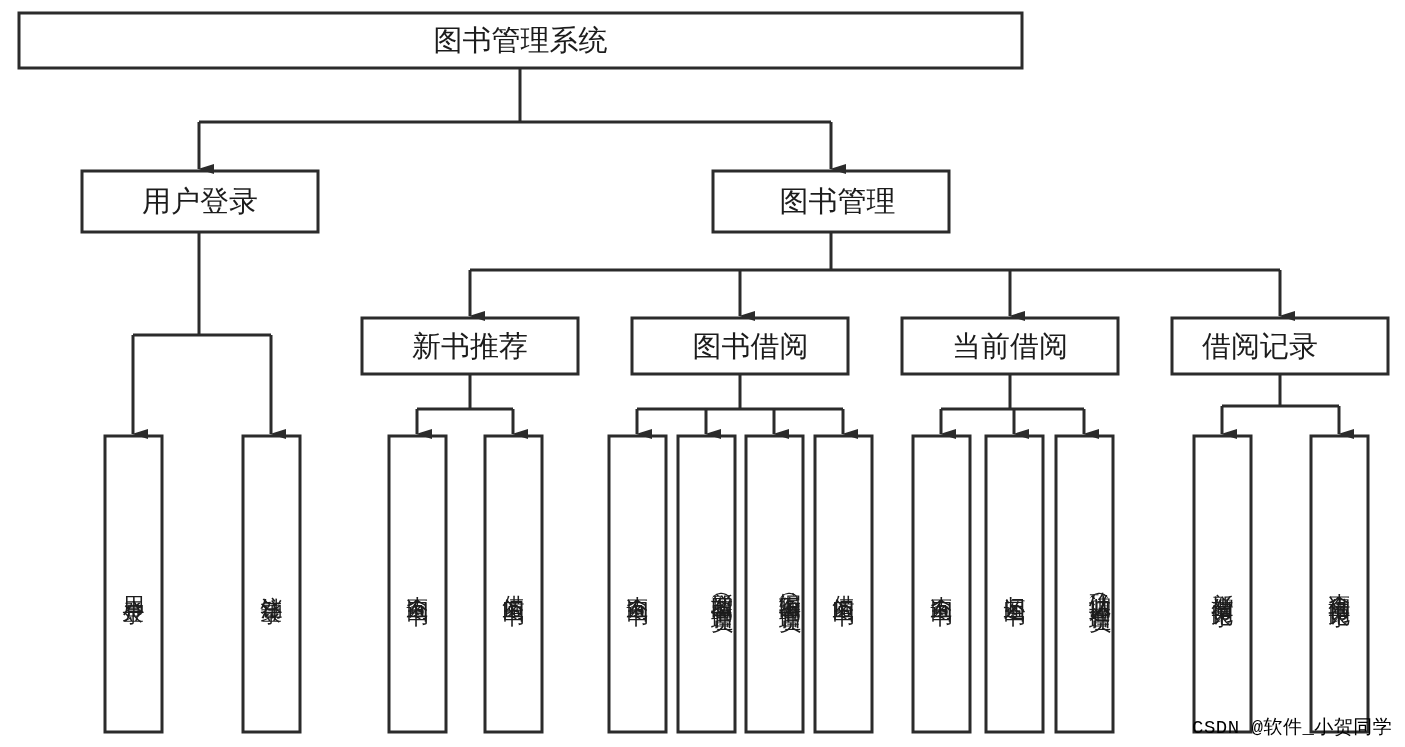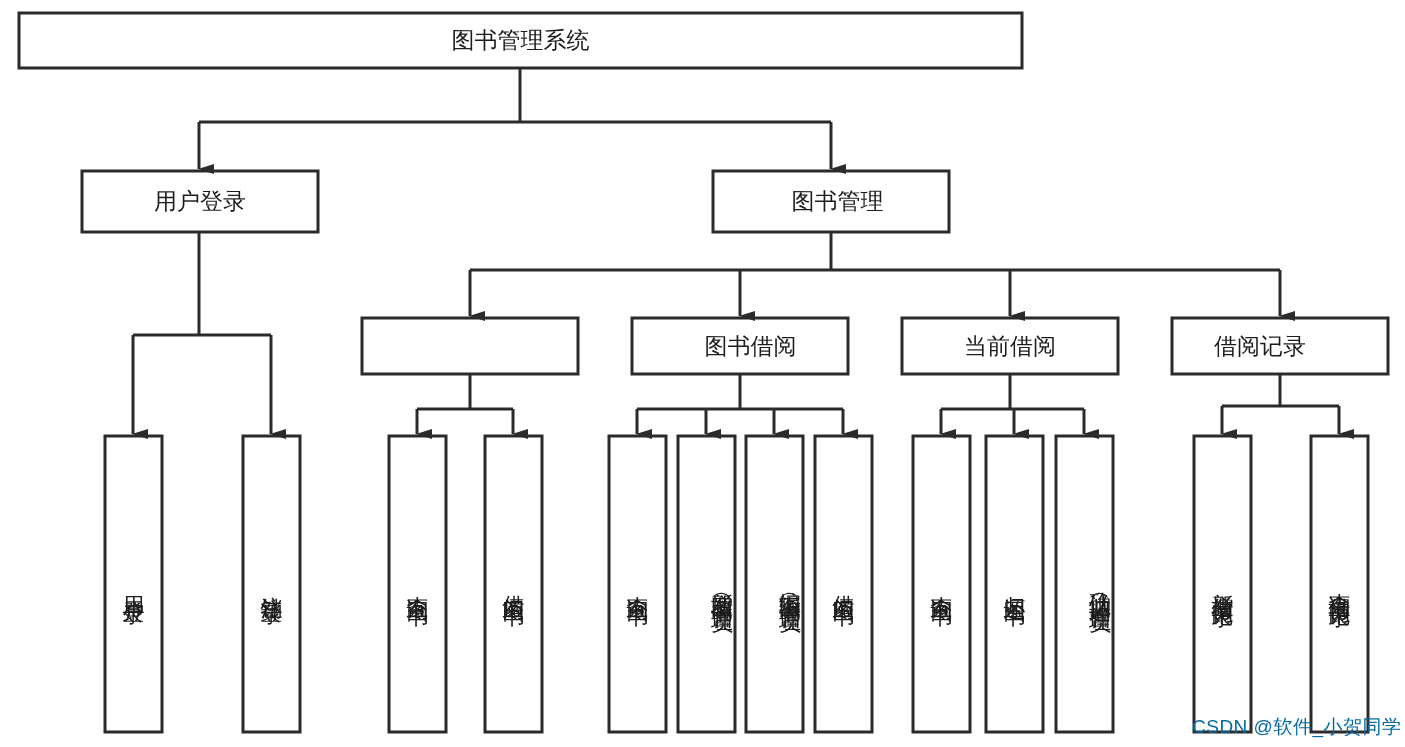--- a/index.html
+++ b/index.html
@@ -41,44 +41,44 @@
   }
   .node-label {
     position: absolute;
     color: #1c1c1c;
     font-family: "DejaVu Sans", "Liberation Sans", sans-serif;
     font-weight: 400;
     pointer-events: none;
     white-space: pre;
   }
   .label-h {
-    font-size: 23px;
+    font-size: 29px;
     line-height: 23px;
     display: flex;
     align-items: center;
     justify-content: center;
   }
   .label-v {
     font-size: 22px;
     line-height: 26px;
     writing-mode: vertical-rl;
     text-orientation: upright;
     display: flex;
     align-items: flex-start;
     justify-content: center;
     letter-spacing: 3px;
   }
   .label-v.center-v {
     align-items: center;
   }
   .watermark {
     position: absolute;
-    color: #0369a1;
+    color: #000000;
     font-size: 19px;
-    font-family: Liberation Sans, sans-serif;
+    font-family: Liberation Mono, monospace;
     white-space: pre;
     letter-spacing: 0.5px;
   }
 </style>
 </head>
 <body>
 
 <div id="diagram-root">
 
   <svg class="flow" viewBox="0 0 1405 747">
@@ -155,20 +155,21 @@
     <path class="conn" d="M1222,406 L1339,406"></path>
     <path class="conn" marker-end="url(#ah)" d="M1222,406 L1222,434"></path>
     <path class="conn" marker-end="url(#ah)" d="M1339,406 L1339,434"></path>
   </svg>
 
   <div class="node-label label-h" style="left:19px; top:13px; width:1003px; height:55px;">图书管理系统</div>
 
   <div class="node-label label-h" style="left:82px; top:171px; width:236px; height:61px;">用户登录</div>
   <div class="node-label label-h" style="left:713px; top:171px; width:249px; height:61px;">图书管理</div>
 
+  <div class="node-label label-h" style="left:362px; top:318px; width:216px; height:56px;">新书推荐</div>
   <div class="node-label label-h" style="left:632px; top:318px; width:237px; height:56px;">图书借阅</div>
   <div class="node-label label-h" style="left:902px; top:318px; width:216px; height:56px;border-radius:12px;">当前借阅</div>
   <div class="node-label label-h" style="left:1172px; top:318px; width:176px; height:56px;">借阅记录</div>
 
   <div class="node-label label-v center-v" style="left:105px; top:436px; width:57px; height:296px;">用户登录</div>
   <div class="node-label label-v center-v" style="left:243px; top:436px; width:57px; height:296px;">注销登录</div>
 
   <div class="node-label label-v center-v" style="left:389px; top:436px; width:57px; height:296px;">查询图书</div>
   <div class="node-label label-v center-v" style="left:485px; top:436px; width:57px; height:296px;">借阅图书</div>
 

